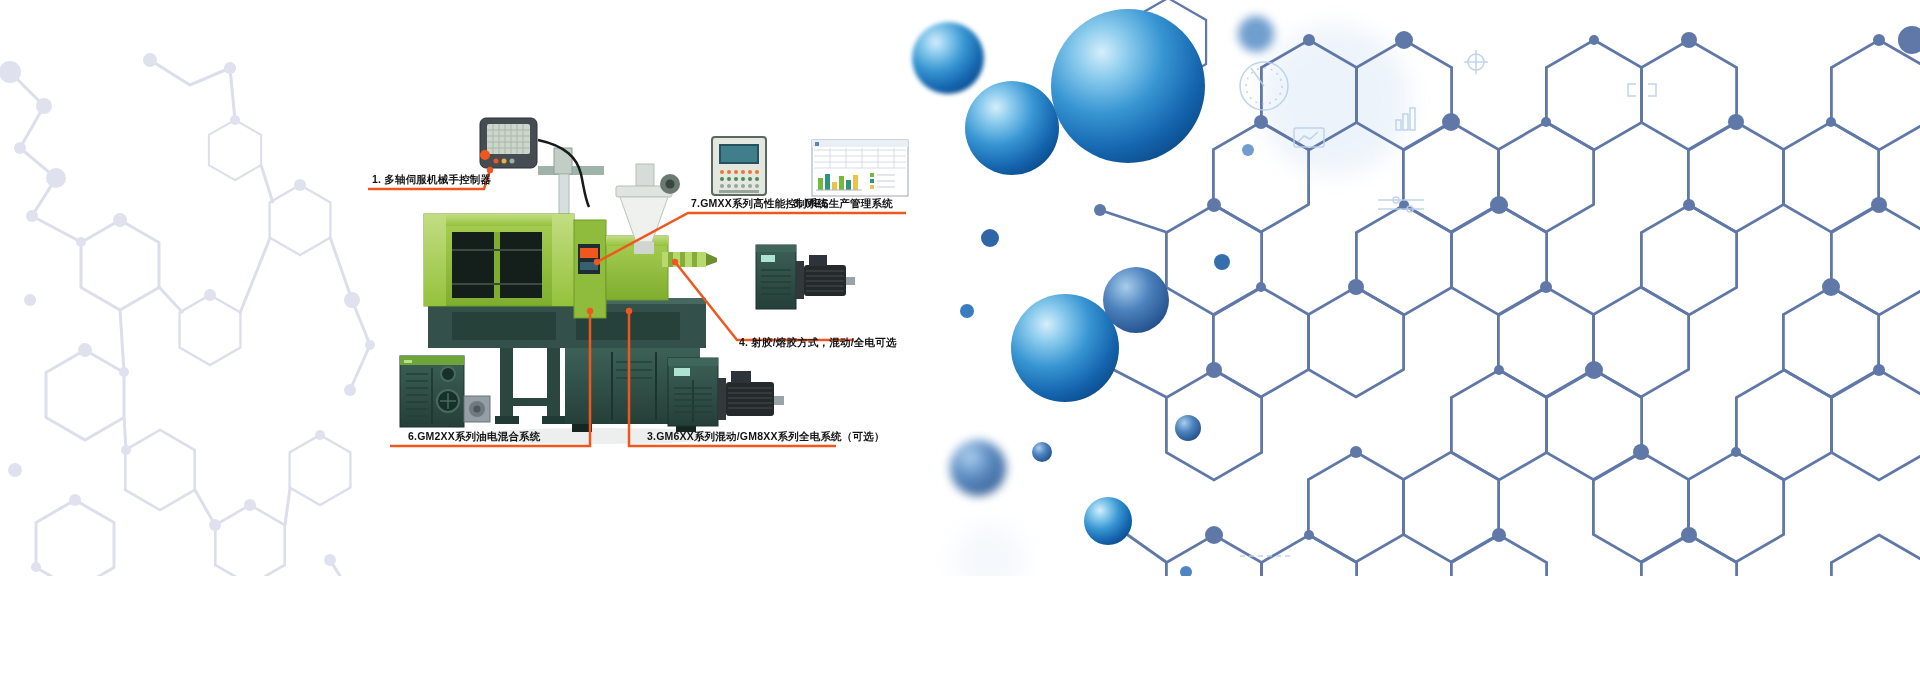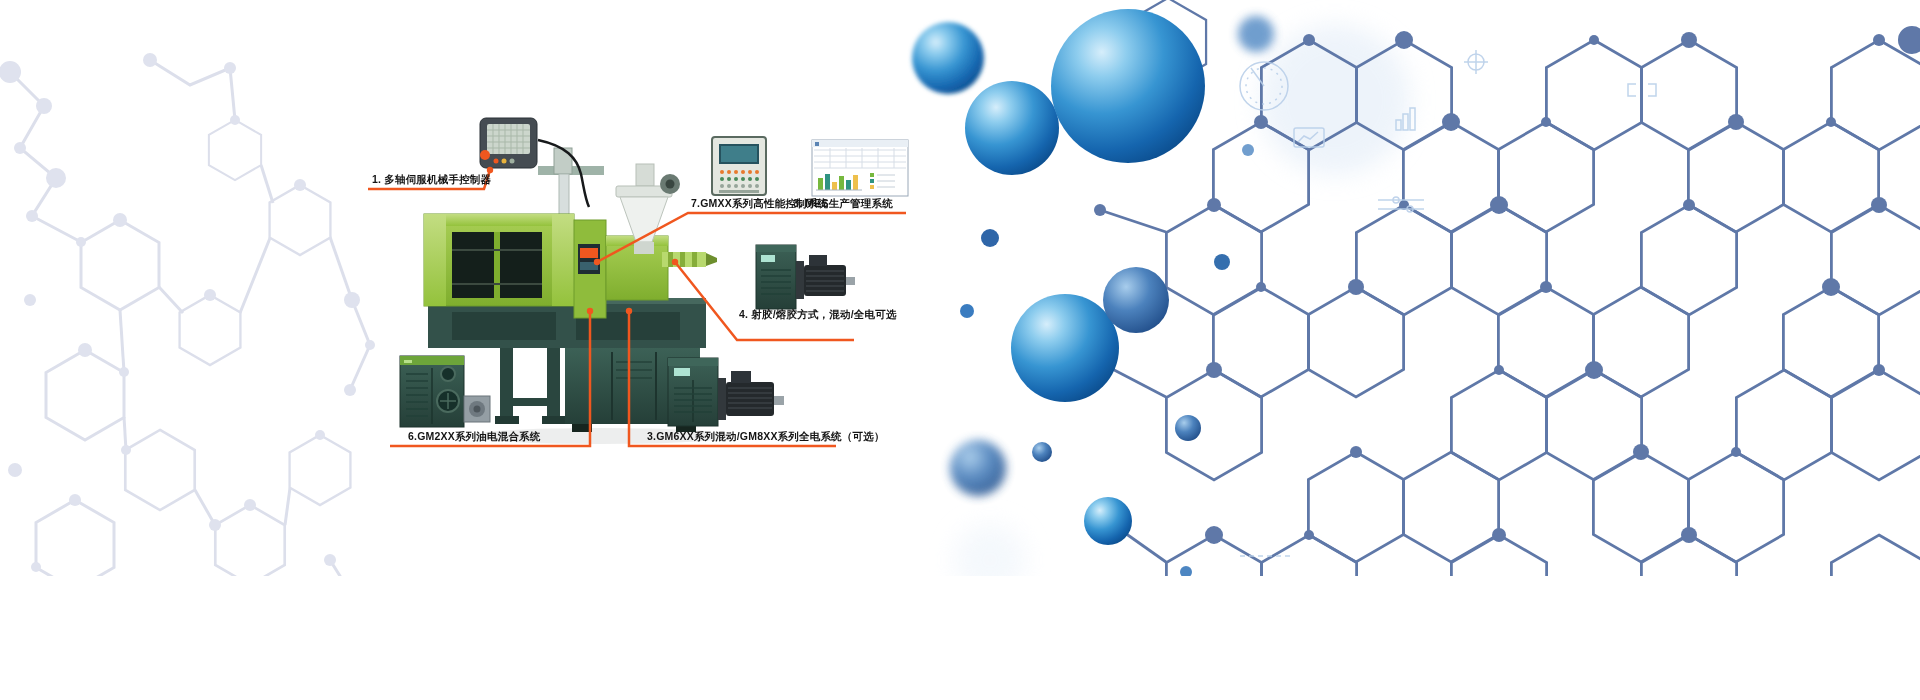--- a/index.html
+++ b/index.html
@@ -490,17 +490,17 @@
     <circle cx="597" cy="262" r="3.2"></circle>
     <circle cx="675" cy="262" r="3.2"></circle>
     <circle cx="629" cy="311" r="3.2"></circle>
     <circle cx="590" cy="311" r="3.2"></circle>
   </g>
 </svg>
 
 <div class="callout" style="left:372px;top:173px">1. 多轴伺服机械手控制器</div>
 <div class="callout" style="left:691px;top:197px">7.GMXX系列高性能控制系统</div>
 <div class="callout" style="left:793px;top:197px">3. MES生产管理系统</div>
-<div class="callout" style="left:739px;top:308px">4. 射胶/熔胶方式，混动/全电可选</div>
+<div class="callout" style="left:739px;top:336px">4. 射胶/熔胶方式，混动/全电可选</div>
 <div class="callout" style="left:647px;top:430px">3.GM6XX系列混动/GM8XX系列全电系统（可选）</div>
 <div class="callout" style="left:408px;top:430px">6.GM2XX系列油电混合系统</div>
 
 </div>
 
 </body></html>

